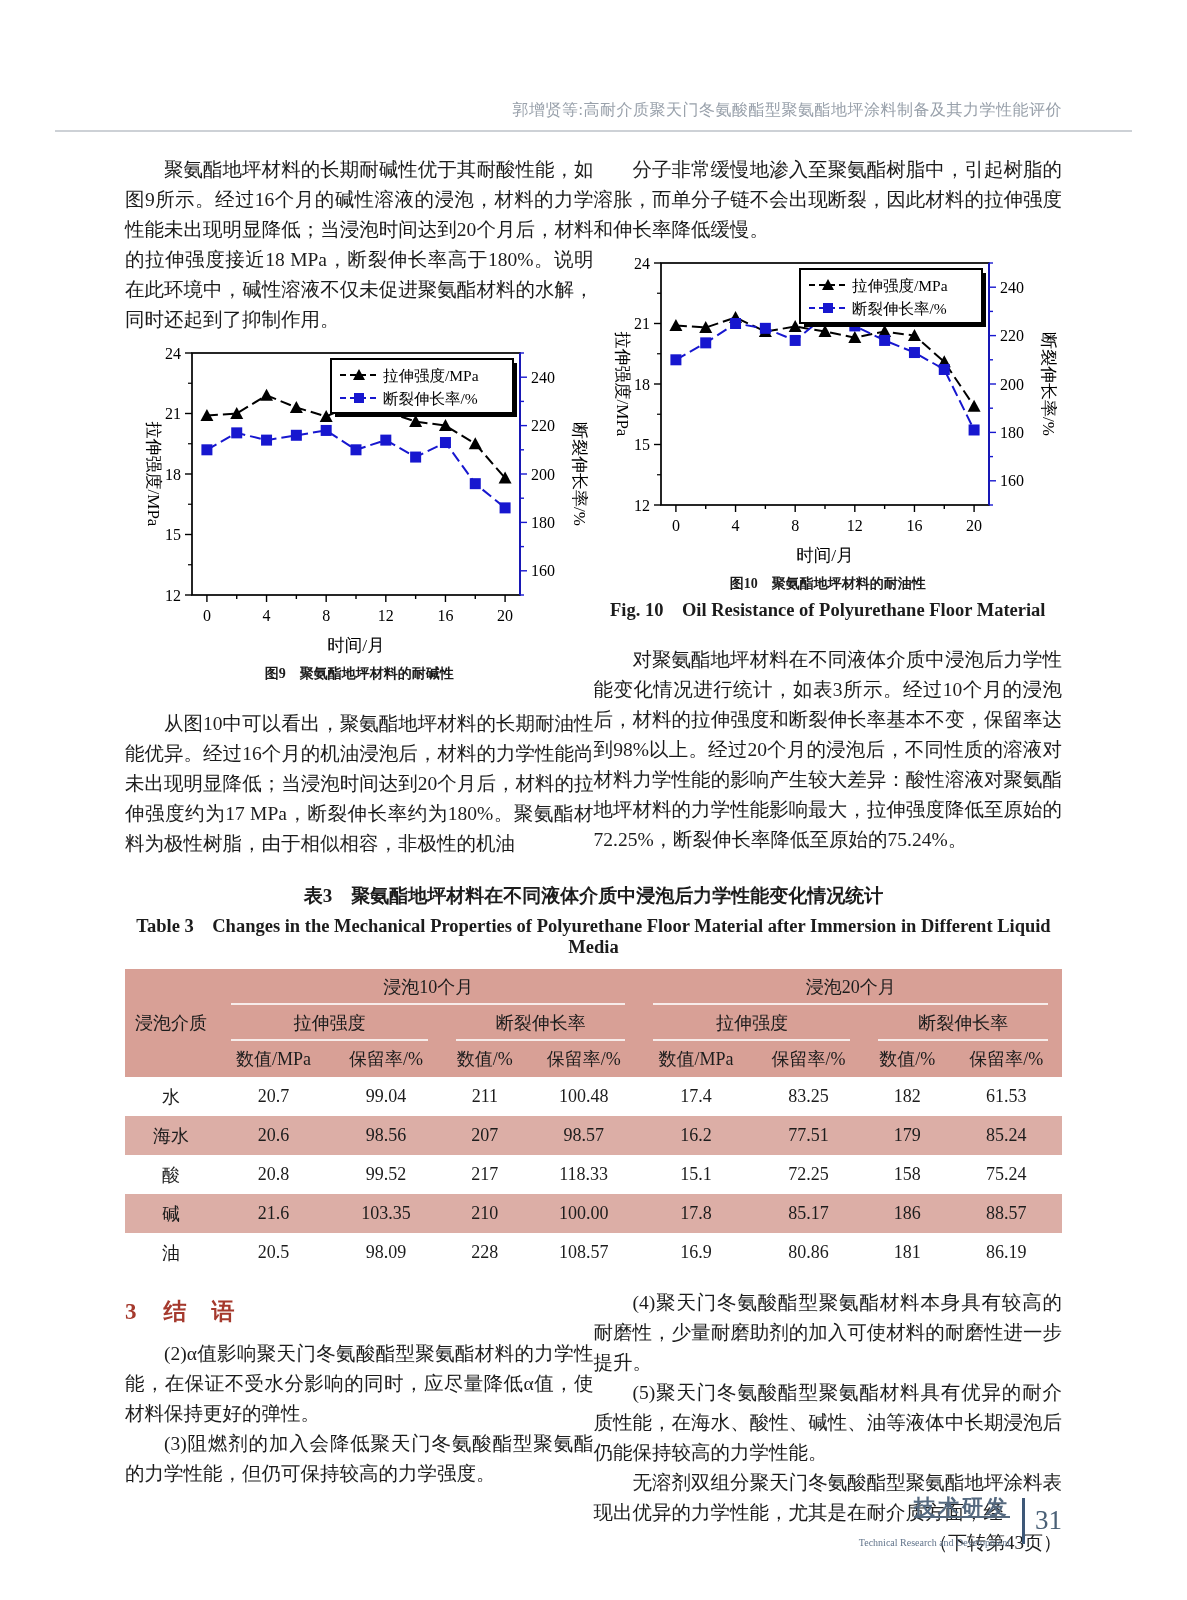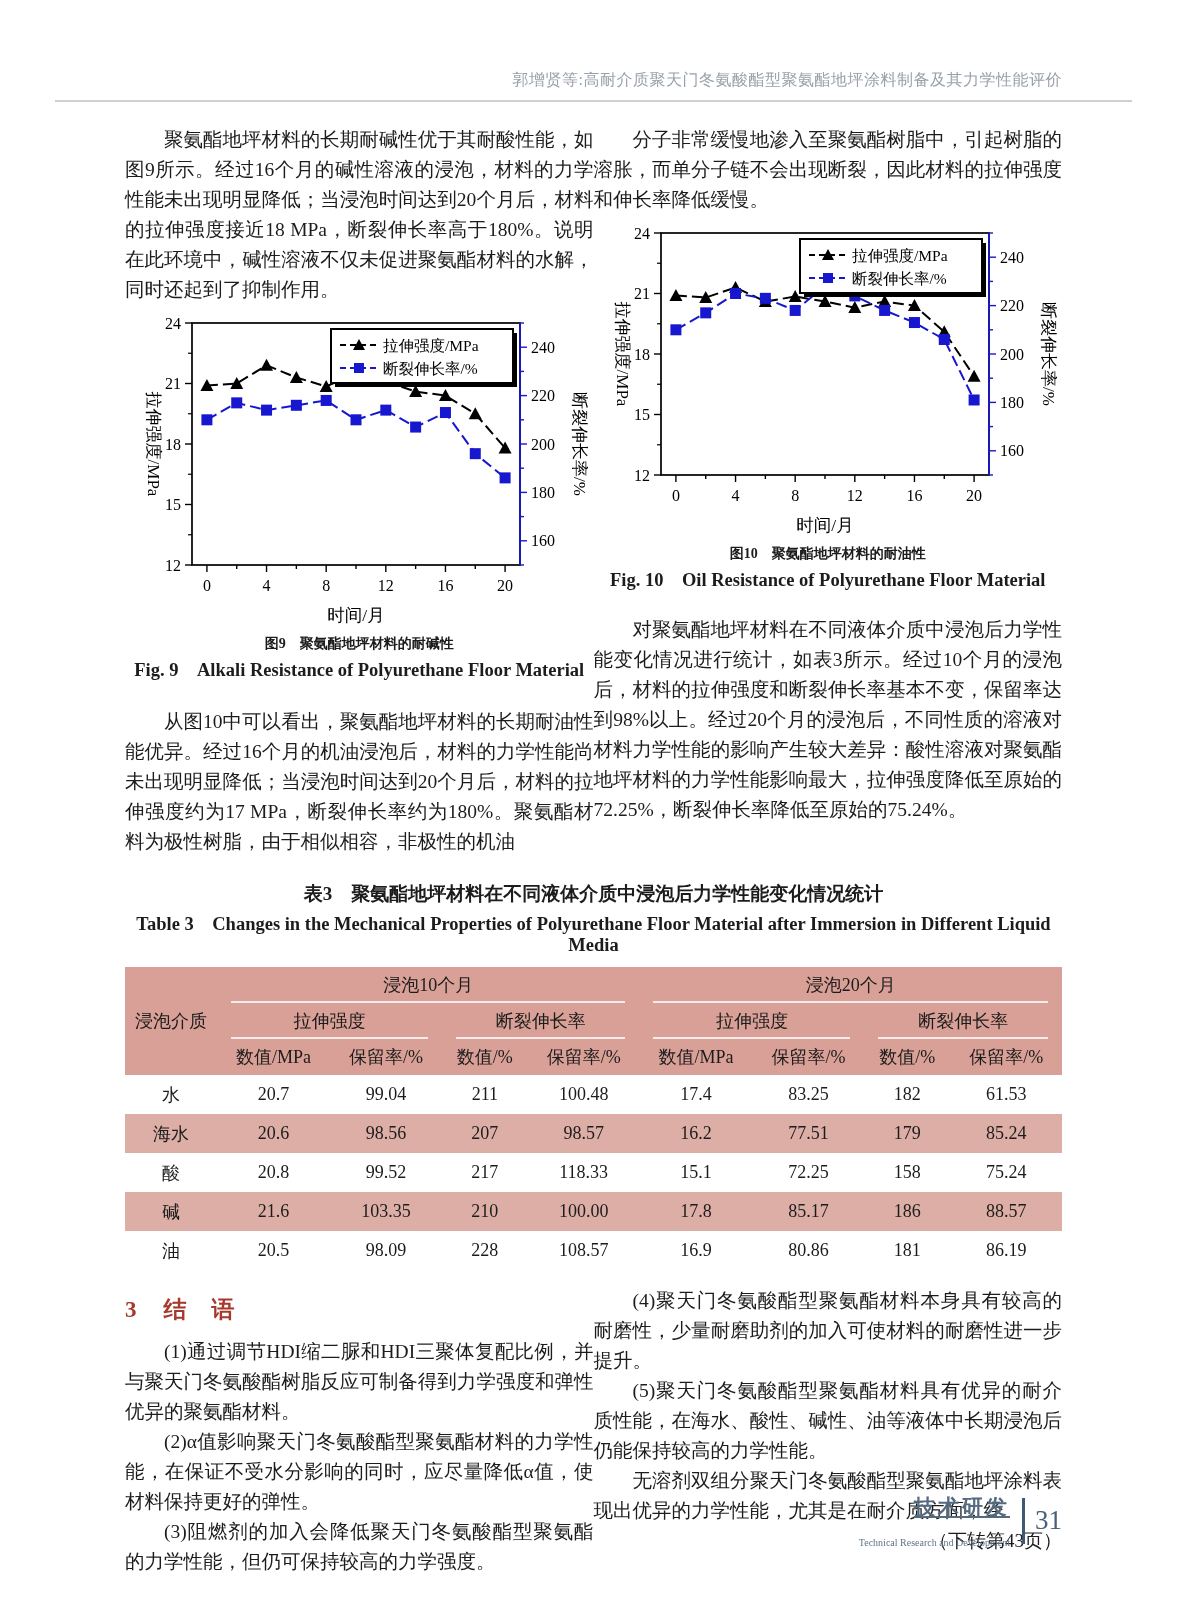--- a/index.html
+++ b/index.html
@@ -2,21 +2,21 @@
 <html><head>
 <meta charset="utf-8">
 <style>
   html,body{margin:0;padding:0;}
   body{
     width:1187px;height:1600px;background:#ffffff;position:relative;overflow:hidden;
     font-family:"Liberation Serif","DejaVu Serif",serif;color:#1c1c1c;
   }
   .content{padding:0 125px;}
   .header-title{
-    padding-top:70px;text-align:right;color:#99a1ab;font-size:16px;letter-spacing:.5px;
+    padding-top:100px;text-align:right;color:#99a1ab;font-size:16px;letter-spacing:.5px;
   }
   .header-rule{border:none;border-top:2px solid #cdd1d6;margin:9px -70px 0 -70px;}
   .cols{display:flex;}
   .cols.main{margin-top:23px;}
   .col{flex:1;min-width:0;}
   p.body{font-size:19.5px;line-height:30px;text-align:justify;margin:0;text-indent:2em;}
   .figure{margin-top:8px;text-align:center;}
   .fig-caption-cn{font-size:14px;font-weight:bold;margin-top:0;}
   .fig-caption-en{font-size:18.5px;font-weight:bold;margin-top:7px;}
   svg text{font-family:"Liberation Serif","DejaVu Serif",serif;fill:#000;}
@@ -137,21 +137,20 @@
             <path d="M229 26L235 37L223 37Z" fill="#000000"></path>
             <text x="253" y="37.5" font-size="15.5">拉伸强度/MPa</text>
             <line x1="210" y1="55" x2="248" y2="55" stroke="#1717cf" stroke-width="2" stroke-dasharray="6,4"></line>
             <rect x="224" y="50" width="10" height="10" fill="#1717cf"></rect>
             <text x="253" y="60.5" font-size="15.5">断裂伸长率/%</text>
             <text x="226" y="308" text-anchor="middle" font-size="17.5">时间/月</text>
             <text text-anchor="middle" font-size="17" transform="translate(18 131) rotate(90)">拉伸强度/MPa</text>
             <text text-anchor="middle" font-size="17" transform="translate(444 131) rotate(90)">断裂伸长率/%</text>
           </svg>
         <div class="fig-caption-cn">图9　聚氨酯地坪材料的耐碱性</div>
-        <div class="fig-caption-en">Fig. 9  Alkali Resistance of Polyurethane Floor Material</div>
       </div>
       <p class="body" style="margin-top:26px;">从图10中可以看出，聚氨酯地坪材料的长期耐油性能优异。经过16个月的机油浸泡后，材料的力学性能尚未出现明显降低；当浸泡时间达到20个月后，材料的拉伸强度约为17 MPa，断裂伸长率约为180%。聚氨酯材料为极性树脂，由于相似相容，非极性的机油</p>
     </div>
 
     <div class="col">
       <p class="body">分子非常缓慢地渗入至聚氨酯树脂中，引起树脂的溶胀，而单分子链不会出现断裂，因此材料的拉伸强度和伸长率降低缓慢。</p>
       <div class="figure">
         <svg width="458" height="318" viewBox="0 0 458 318">
             <rect x="62" y="10" width="328" height="242" fill="none" stroke="#000" stroke-width="1.7"></rect>
             <line x1="390" y1="10" x2="390" y2="252" stroke="#1717cf" stroke-width="1.7"></line>
@@ -334,21 +333,20 @@
           </tr>
         </tbody>
     </table>
   </div>
 
   <div class="cols">
     <div class="col">
       <div class="conclusion-heading">
         <span class="num">3</span><span>结　语</span>
       </div>
-      <p class="body">(1)通过调节HDI缩二脲和HDI三聚体复配比例，并与聚天门冬氨酸酯树脂反应可制备得到力学强度和弹性优异的聚氨酯材料。</p>
       <p class="body">(2)α值影响聚天门冬氨酸酯型聚氨酯材料的力学性能，在保证不受水分影响的同时，应尽量降低α值，使材料保持更好的弹性。</p>
       <p class="body">(3)阻燃剂的加入会降低聚天门冬氨酸酯型聚氨酯的力学性能，但仍可保持较高的力学强度。</p>
     </div>
     <div class="col" style="padding-top:16px;">
       <p class="body">(4)聚天门冬氨酸酯型聚氨酯材料本身具有较高的耐磨性，少量耐磨助剂的加入可使材料的耐磨性进一步提升。</p>
       <p class="body">(5)聚天门冬氨酸酯型聚氨酯材料具有优异的耐介质性能，在海水、酸性、碱性、油等液体中长期浸泡后仍能保持较高的力学性能。</p>
       <p class="body">无溶剂双组分聚天门冬氨酸酯型聚氨酯地坪涂料表现出优异的力学性能，尤其是在耐介质方面，经</p>
       <div class="cont-note">（下转第43页）</div>
     </div>
   </div>

